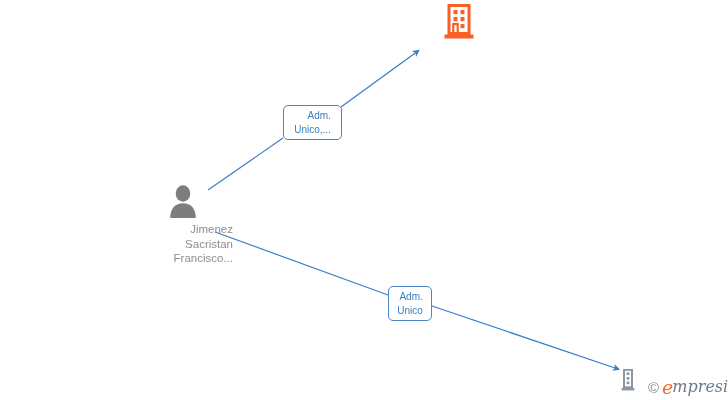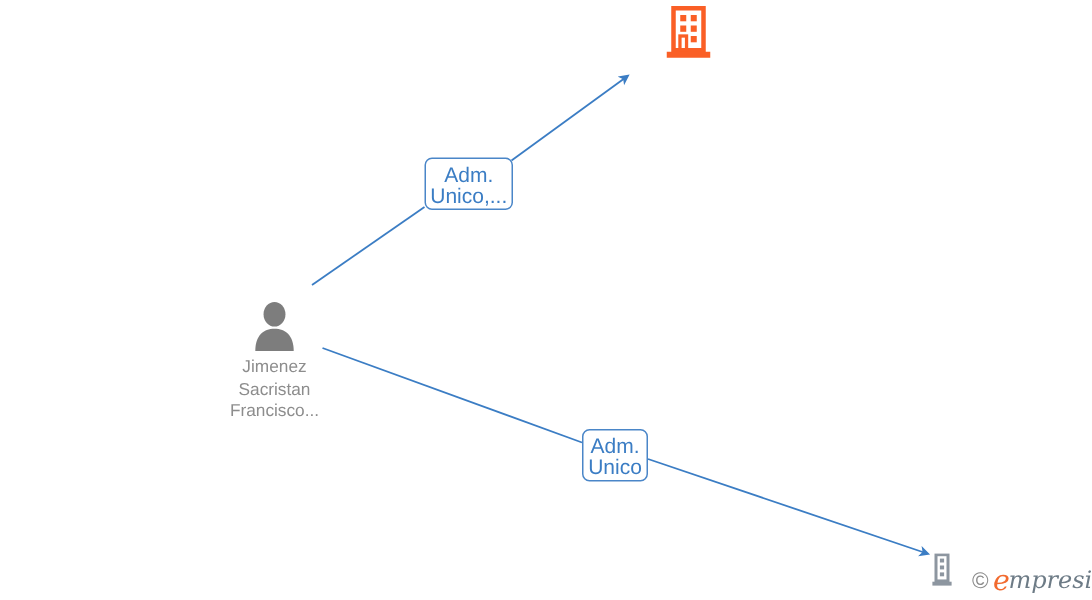--- a/index.html
+++ b/index.html
@@ -22,23 +22,23 @@
     left: 0;
     top: 0;
     width: 728px;
     height: 400px;
   }
 
   
   .person-node {
     position: absolute;
     left: 133px;
-    top: 200px;
+    top: 184px;
     width: 100px;
-    text-align: center;
+    text-align: right;
   }
   .person-avatar {
     display: block;
     margin: 0 auto;
     width: 34px;
     height: 34px;
   }
   .person-label {
     margin-top: 4px;
     font-size: 11.5px;
@@ -61,23 +61,23 @@
   }
 
   
   .edge-label {
     position: absolute;
     box-sizing: border-box;
     background: #ffffff;
     border: 1.2px solid #4a86c8;
     border-radius: 5px;
     color: #3b7dc4;
-    font-size: 14px;
+    font-size: 10px;
     line-height: 14px;
-    text-align: center;
+    text-align: right;
     display: flex;
     align-items: center;
     justify-content: center;
     white-space: pre-line;
     padding: 2px 12px;
   }
   .edge-label.one {
     left: 283px;
     top: 105px;
     width: 59px;

